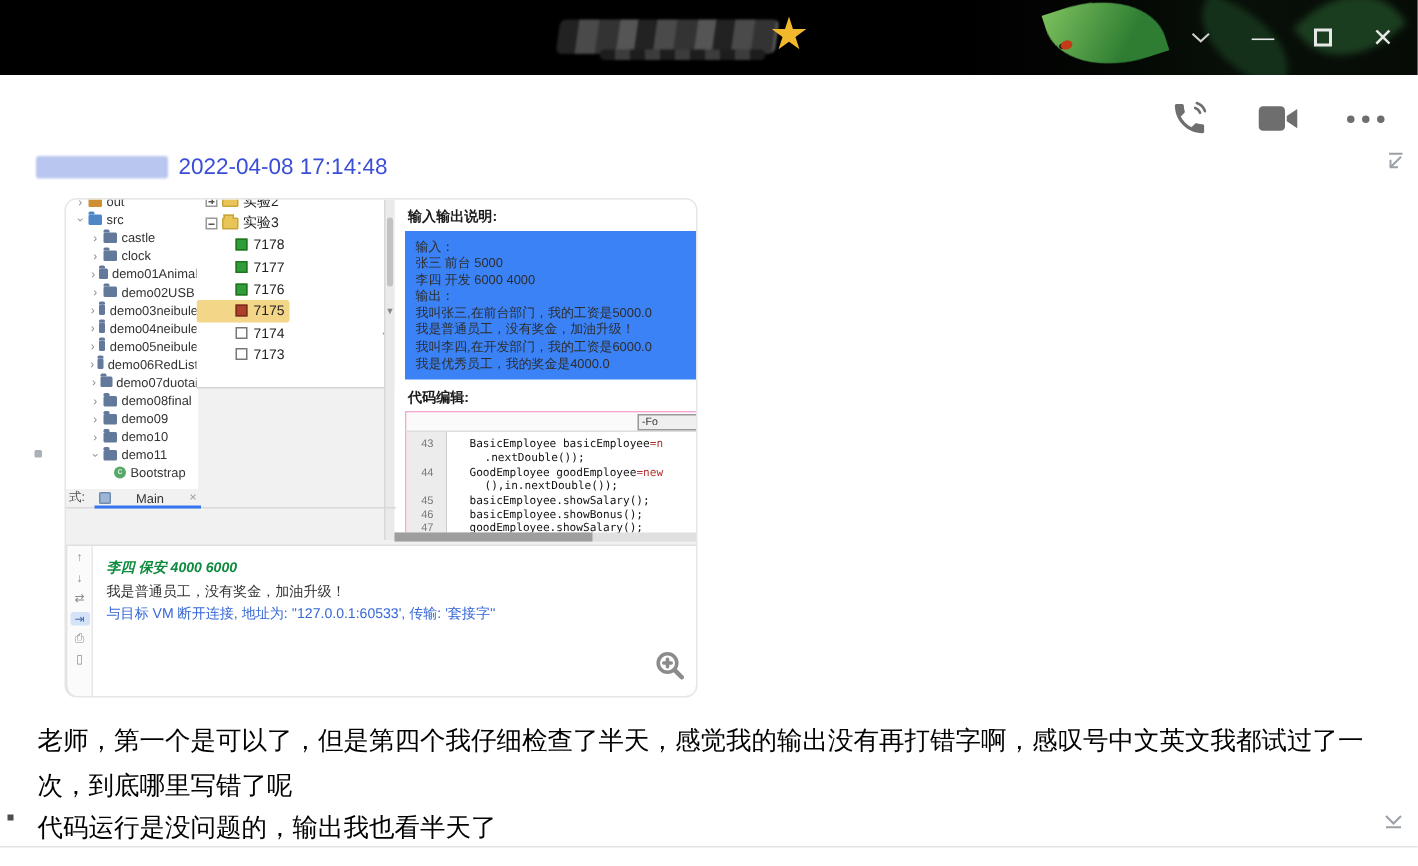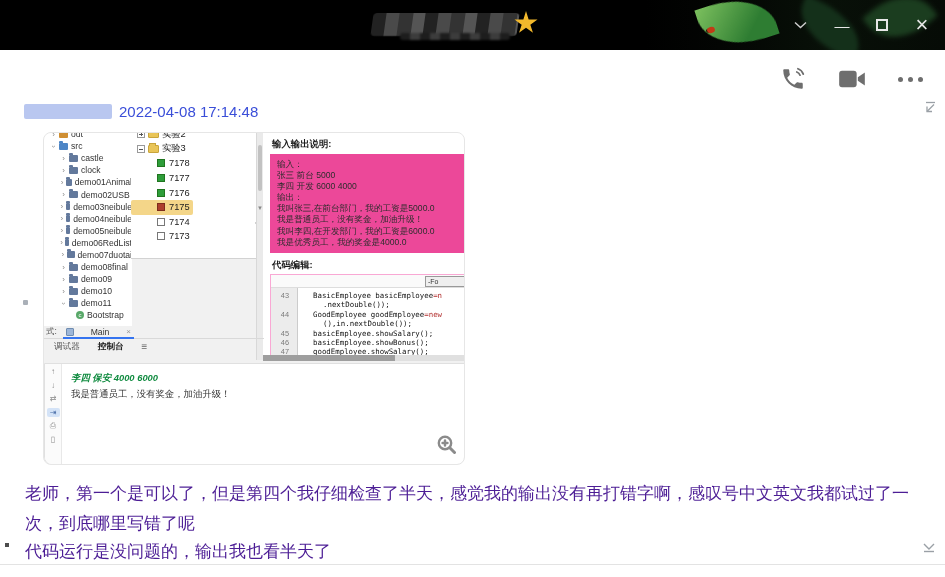--- a/index.html
+++ b/index.html
@@ -80,21 +80,21 @@
   #plist-arrow { position:absolute; right:2px; top:88px; font-size:6px; color:#777; }
 
   
   #vstrip { position:absolute; left:212px; top:0; width:7px; height:227px; background:#eaeaea; border-left:1px solid #d8d8d8; }
   #vstrip .handle { position:absolute; left:1px; top:12px; width:4px; height:46px; background:#c2c2c2; border-radius:2px; }
   #vstrip .tri { position:absolute; left:0; top:72px; font-size:6px; color:#888; }
 
   
   #desc { position:absolute; left:219px; top:0; width:203px; height:227px; background:#fff; overflow:hidden; }
   .dheading { position:absolute; left:9px; font-size:9.4px; font-weight:bold; color:#1a1a1a; }
-  #io-box { position:absolute; left:7px; top:21px; width:196px; height:99px; background:#ec4899;
+  #io-box { position:absolute; left:7px; top:21px; width:196px; height:99px; background:#3b82f6;
     padding:5px 7px; font-size:8.6px; line-height:11.1px; color:#2d2d2d; white-space:nowrap; overflow:hidden; }
   #code-box { position:absolute; left:7px; top:141px; width:196px; height:84px; border:1px solid #f9a8d4; background:#fff; overflow:hidden; }
   #code-toolbar { height:13px; border-bottom:1px solid #ddd; background:#fafafa; position:relative; }
   #font-dd { position:absolute; right:-2px; top:1px; width:42px; height:11px; border:1px solid #999;
     background:#efefef; font-size:7px; color:#333; padding:1px 2px; }
   #code-body { position:relative; height:70px;
     background:linear-gradient(90deg,#ececec 0 26px,#ccc 26px 27px,#fff 27px); }
   .cline { display:flex; height:9.4px; font-family:"DejaVu Sans Mono", monospace; font-size:7.4px; line-height:9.4px; }
   .cline .ln { width:22px; text-align:right; padding-right:4px; color:#7a7a7a; flex:none;
     font-family:"Liberation Sans", sans-serif; font-size:7.4px; }
@@ -131,21 +131,21 @@
     color:#333; white-space:nowrap; }
   .con-line { font-weight:500; }
   .con-line.stdin { color:#0e8a3e; font-style:italic; font-weight:bold; }
   .con-line.system { color:#3567d6; }
 
   
   #magnify { position:absolute; right:6px; bottom:4px; opacity:.85; }
 
   
   #side-dot { position:absolute; left:23px; top:300px; width:5px; height:5px; background:#aab0b8; border-radius:1px; }
-  .msg { position:absolute; left:25px; width:908px; font-size:17px; line-height:30px; color:#4c1d95; }
+  .msg { position:absolute; left:25px; width:908px; font-size:17px; line-height:30px; color:#000000; }
   #msg1 { top:479px; }
   #msg2 { top:537px; }
   #msg2-mark { position:absolute; left:5px; top:543px; width:4px; height:4px; background:#4d4d4d; }
   #bottom-divider { position:absolute; left:0; top:564px; width:945px; height:1px; background:#e3e3e3; }
   #scroll-bottom { position:absolute; right:8px; top:541px; }
 </style>
 </head>
 <body>
 
 <div id="titlebar">
@@ -383,42 +383,38 @@
 
   <div id="dbg-bar">
     <span id="dbg-prefix">式:</span>
     <div id="run-tab">
       <span class="ticon"></span>
       <span class="tname">Main</span>
       <span class="tclose">×</span>
       <span id="run-underline"></span>
     </div>
   </div>
-  <div id="tool-tabs">
-    <span>调试器</span>
-    <span class="active">控制台</span>
-    <span class="menu">≡</span>
-  </div>
 
   <div id="hscroll">
     <div class="handle"></div>
   </div>
 
   <div id="console">
     <div id="con-gutter">
       <span class="gico">↑</span>
       <span class="gico">↓</span>
       <span class="gico">⇄</span>
       <span class="gico on">⇥</span>
       <span class="gico">⎙</span>
       <span class="gico">▯</span>
     </div>
     <div id="con-out">
       <div class="con-line stdin">李四 保安 4000 6000</div>
       <div class="con-line">我是普通员工，没有奖金，加油升级！</div>
+      <div class="con-line system">与目标 VM 断开连接, 地址为: ''127.0.0.1:60533', 传输: '套接字''</div>
     </div>
   </div>
 
   <div id="magnify">
     <svg width="22" height="22" viewBox="0 0 22 22" fill="none" stroke="#777" stroke-width="2.4" stroke-linecap="round">
       <circle cx="9" cy="9" r="6.2"></circle>
       <line x1="9" y1="6.5" x2="9" y2="11.5"></line>
       <line x1="6.5" y1="9" x2="11.5" y2="9"></line>
       <line x1="13.8" y1="13.8" x2="18.5" y2="18.5" stroke-width="3"></line>
     </svg>

